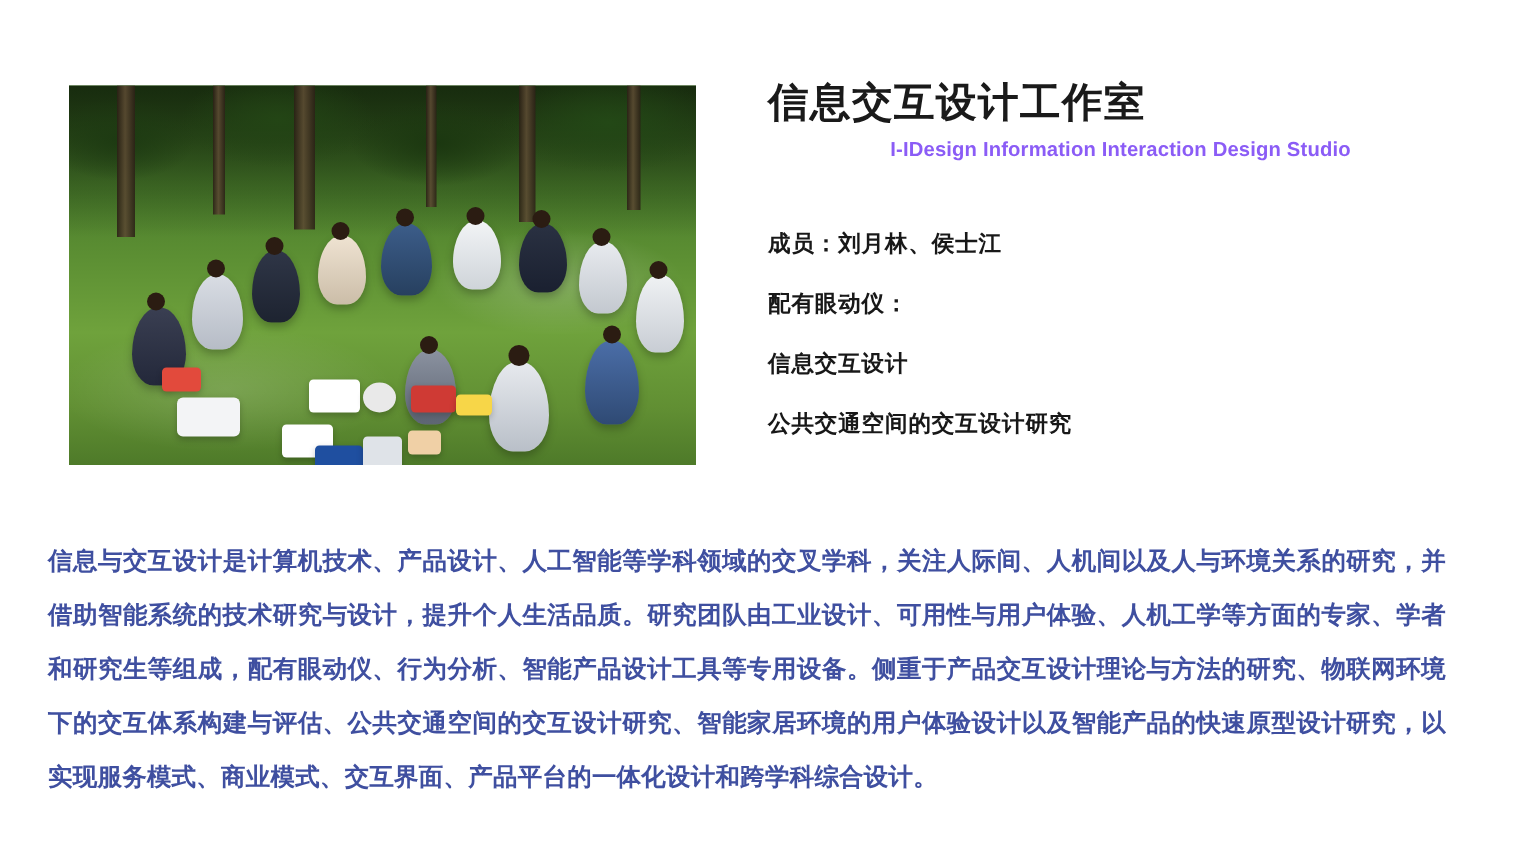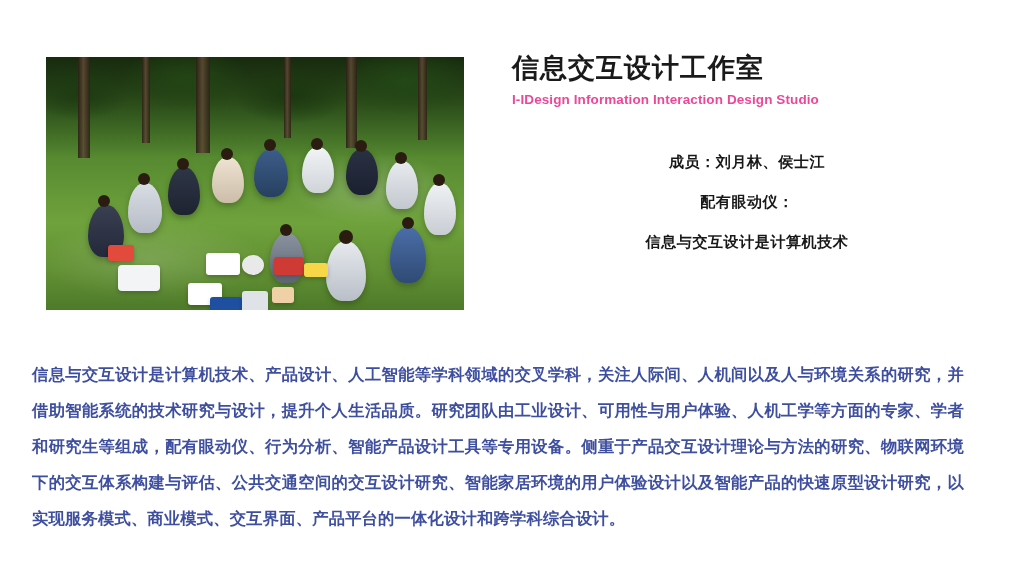--- a/index.html
+++ b/index.html
@@ -111,33 +111,33 @@
     font-weight: 700;
     color: #1a1a1a;
     letter-spacing: 1px;
     line-height: 1.25;
     margin: 0;
   }
   .title-en {
     margin: 6px 0 0 0;
     font-size: 13.5px;
     font-weight: 700;
-    color: #ec4899;
+    color: #8b5cf6;
     letter-spacing: 0.1px;
+    text-align: center;
   }
   .meta {
     margin-top: 46px;
   }
   .meta-line {
     font-size: 15px;
     font-weight: 700;
     color: #181818;
     margin-bottom: 21px;
     letter-spacing: 0.6px;
-    text-align: center;
   }
   .meta-line:last-child { margin-bottom: 0; }
 
   
   .paragraph {
     position: absolute;
     left: 32px;
     top: 356px;
     width: 932px;
     color: #3f4fa0;
@@ -215,19 +215,20 @@
     </div>
   </div>
 
   <div class="right-block">
     <h1 class="title-cn">信息交互设计工作室</h1>
     <p class="title-en">I-IDesign Information Interaction Design Studio</p>
 
     <div class="meta">
       <div class="meta-line">成员：刘月林、侯士江</div>
       <div class="meta-line">配有眼动仪：</div>
-      <div class="meta-line">信息与交互设计是计算机技术</div>
+      <div class="meta-line">信息交互设计</div>
+      <div class="meta-line">公共交通空间的交互设计研究</div>
     </div>
   </div>
 
   <div class="paragraph">信息与交互设计是计算机技术、产品设计、人工智能等学科领域的交叉学科，关注人际间、人机间以及人与环境关系的研究，并借助智能系统的技术研究与设计，提升个人生活品质。研究团队由工业设计、可用性与用户体验、人机工学等方面的专家、学者和研究生等组成，配有眼动仪、行为分析、智能产品设计工具等专用设备。侧重于产品交互设计理论与方法的研究、物联网环境下的交互体系构建与评估、公共交通空间的交互设计研究、智能家居环境的用户体验设计以及智能产品的快速原型设计研究，以实现服务模式、商业模式、交互界面、产品平台的一体化设计和跨学科综合设计。</div>
 
 </div>
 
 </body></html>

